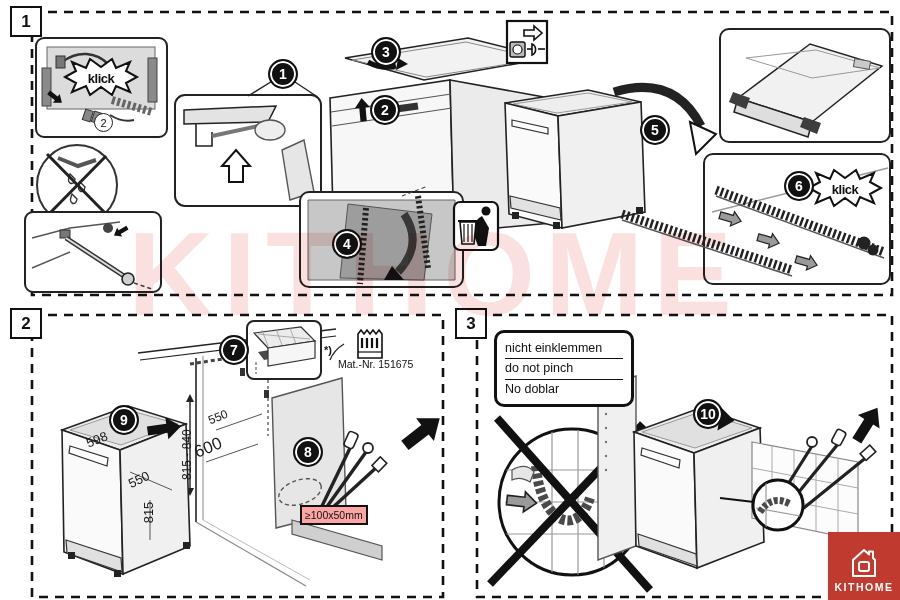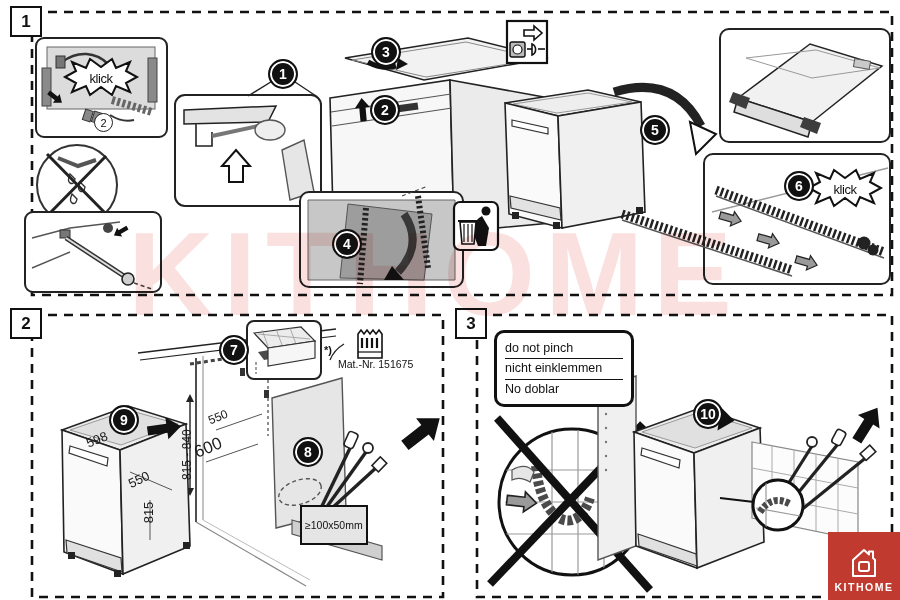--- a/index.html
+++ b/index.html
@@ -6,27 +6,27 @@
   .stage{position:relative;width:900px;height:600px;background:#fff;overflow:hidden;
          font-family:"Liberation Sans","DejaVu Sans",sans-serif;color:#111;}
   .art{position:absolute;left:0;top:0;z-index:10;}
   
   .plabel{position:absolute;z-index:22;width:28px;height:27px;background:#fff;border:2px solid #111;
           display:flex;align-items:center;justify-content:center;font-size:17px;font-weight:bold;}
   
   .step{position:absolute;z-index:25;width:26px;height:26px;border-radius:50%;background:#111;
         border:2px solid #111;box-shadow:inset 0 0 0 2px #fff;color:#fff;display:flex;align-items:center;
         justify-content:center;font-size:14px;font-weight:bold;}
-  .klick{position:absolute;z-index:24;font-size:13px;font-weight:normal;letter-spacing:-0.5px;transform:translate(-50%,-50%);}
+  .klick{position:absolute;z-index:24;font-size:13px;font-weight:bold;letter-spacing:-0.5px;transform:translate(-50%,-50%);}
   .circled{position:absolute;z-index:24;width:17px;height:17px;border:1.6px solid #222;border-radius:50%;
            background:#fff;display:flex;align-items:center;justify-content:center;font-size:11px;}
   .note{position:absolute;z-index:24;white-space:nowrap;}
   .dim{position:absolute;z-index:24;white-space:nowrap;font-size:13px;color:#1a1a1a;}
-  .openbox{position:absolute;z-index:24;border:2px solid #111;background:#e5e5e5;font-size:10.5px;
-           padding:12px 3px;white-space:nowrap;}
+  .openbox{position:absolute;z-index:24;border:2px solid #111;background:#fca5a5;font-size:10.5px;
+           padding:2px 3px;white-space:nowrap;}
   .warnbox{position:absolute;z-index:24;left:494px;top:330px;width:118px;border:3px solid #111;
            border-radius:10px;background:#fff;padding:6px 8px 5px 8px;}
   .warnbox .wl{font-size:12.5px;line-height:1.15;padding:2px 0 3px 0;}
   .warnbox .u{border-bottom:1.5px solid #111;}
   .wm1{position:absolute;z-index:40;left:55px;top:215px;width:760px;text-align:center;font-size:118px;
        font-weight:bold;letter-spacing:10px;line-height:1;color:rgba(225,70,65,0.17);mix-blend-mode:multiply;pointer-events:none;}
   .wm2{position:absolute;z-index:40;left:95px;top:355px;width:760px;text-align:center;font-size:44px;
        font-weight:bold;letter-spacing:8px;color:rgba(225,70,65,0.40);mix-blend-mode:multiply;pointer-events:none;}
   .logo{position:absolute;z-index:50;left:828px;top:532px;width:72px;height:68px;background:#c13a30;
         display:flex;flex-direction:column;align-items:center;justify-content:flex-end;padding-bottom:7px;box-sizing:border-box;}
@@ -361,22 +361,22 @@
   <div class="openbox" style="left:300px;top:505px;">≥100x50mm</div>
 
   <div class="dim" style="left:86px;top:432px;transform:rotate(-22deg);">598</div>
   <div class="dim" style="left:128px;top:472px;transform:rotate(-25deg);">550</div>
   <div class="dim" style="left:138px;top:505px;transform:rotate(-90deg);">815</div>
   <div class="dim" style="left:152px;top:438px;width:70px;font-size:12px;transform:rotate(-90deg);">815 - 840</div>
   <div class="dim" style="left:208px;top:410px;font-size:12px;transform:rotate(-22deg);">550</div>
   <div class="dim" style="left:194px;top:438px;font-size:17px;transform:rotate(-22deg);">600</div>
 
   <div class="warnbox">
+    <div class="wl u">nicht einklemmen</div>
     <div class="wl u">do not pinch</div>
-    <div class="wl u">nicht einklemmen</div>
     <div class="wl">No doblar</div>
   </div>
 
   <div class="wm1">KITHOME</div>
 
   <div class="logo">
     <svg width="30" height="32" viewBox="0 0 30 32">
       <path d="M4,13 L15,3 L20,7.5 L20,4.5 L24,4.5 L24,11 L26,13 L26,29 L4,29 Z" fill="none" stroke="#fff" stroke-width="2" stroke-linejoin="round"></path>
       <rect x="10" y="15" width="10" height="9" rx="2" fill="none" stroke="#fff" stroke-width="2"></rect>
     </svg>

